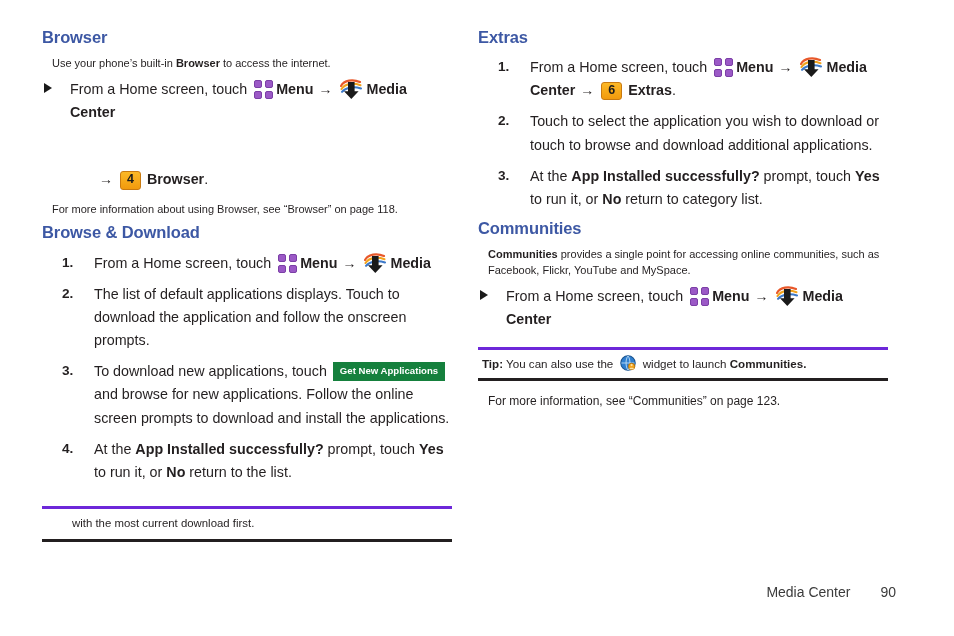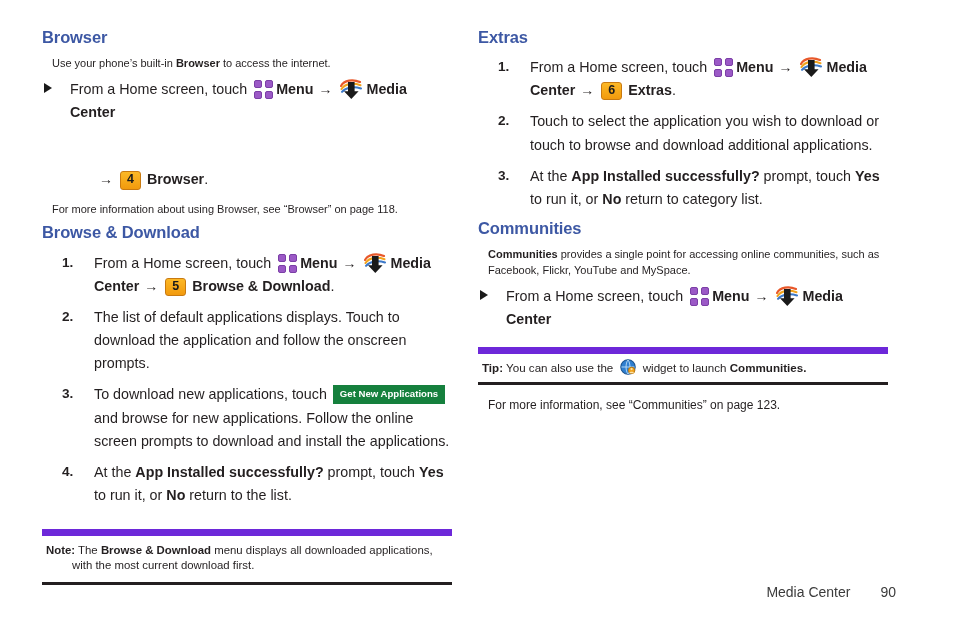--- a/index.html
+++ b/index.html
@@ -158,21 +158,21 @@
     vertical-align: 2px;
     margin: 0 2px;
     white-space: nowrap;
   }
 
   .arrow { font-size: 14px; padding: 0 1px; }
 
   
   .callout {
     margin-top: 16px;
-    border-top: 7px solid #6d28d9;
+    border-top: 3px solid #6d28d9;
     border-bottom: 3px solid #231f20;
     padding: 7px 4px 8px 4px;
   }
   .callout .line {
     font-size: 11.4px;
     line-height: 1.33;
     margin: 0;
   }
   .callout .line.cont { padding-left: 26px; }
   .callout.tip { padding: 5px 4px 6px 4px; }
@@ -233,43 +233,36 @@
         <span class="num">1.</span><span>From a Home screen, touch </span><span class="icon menu-icon"><i></i><i></i><i></i><i></i></span><span class="b">Menu</span>
         <span class="arrow">→</span>
         <span class="icon mc-icon">
           <svg viewBox="0 0 23 21" width="23" height="21" aria-hidden="true">
             <path d="M1 7 C4 1, 13 0, 20 3" stroke="#e8582a" stroke-width="2.1" fill="none" stroke-linecap="round"></path>
             <path d="M1.5 10 C5 4.6, 13 3.6, 20.5 6.2" stroke="#f2a31c" stroke-width="2.1" fill="none" stroke-linecap="round"></path>
             <path d="M2 12.8 C6 8, 14 7.2, 21 9.4" stroke="#3c78c8" stroke-width="2.1" fill="none" stroke-linecap="round"></path>
             <path d="M8 3 L14.6 3 L14.6 12.2 L18.6 12.2 L11.3 20 L4 12.2 L8 12.2 Z" fill="#1a1a1a"></path>
           </svg>
         </span><span class="b">Media</span>
-        <div>
-          <span class="b">Center</span>
-          <span class="arrow">→</span>
-          <span class="badge">5</span>
-          <span class="b">Browse &amp; Download</span><span>.</span>
-        </div>
       </li>
 
       <li>
         <span class="num">2.</span><span>The list of default applications displays. Touch to download the application and follow the onscreen prompts.</span>
       </li>
 
       <li>
         <span class="num">3.</span><span>To download new applications, touch </span><span class="ui-button">Get New Applications</span><span> and browse for new applications. Follow the online screen prompts to download and install the applications.</span>
       </li>
 
       <li>
         <span class="num">4.</span><span>At the </span><span class="b">App Installed successfully?</span><span> prompt, touch </span><span class="b">Yes</span><span> to run it, or </span><span class="b">No</span><span> return to the list.</span>
       </li>
     </ol>
 
     <div class="callout" style="margin-top:22px;">
-      <p class="line"><span class="b">Note:</span><span> The </span><span class="b">Browse &amp; Download</span><span> menu displays all downloaded applications,</span></p>
       <p class="line cont">with the most current download first.</p>
     </div>
 
   </div>
 
   <div class="col col-right">
 
     <h2 class="section-heading">Extras</h2>
 
     <ol class="num-list">

